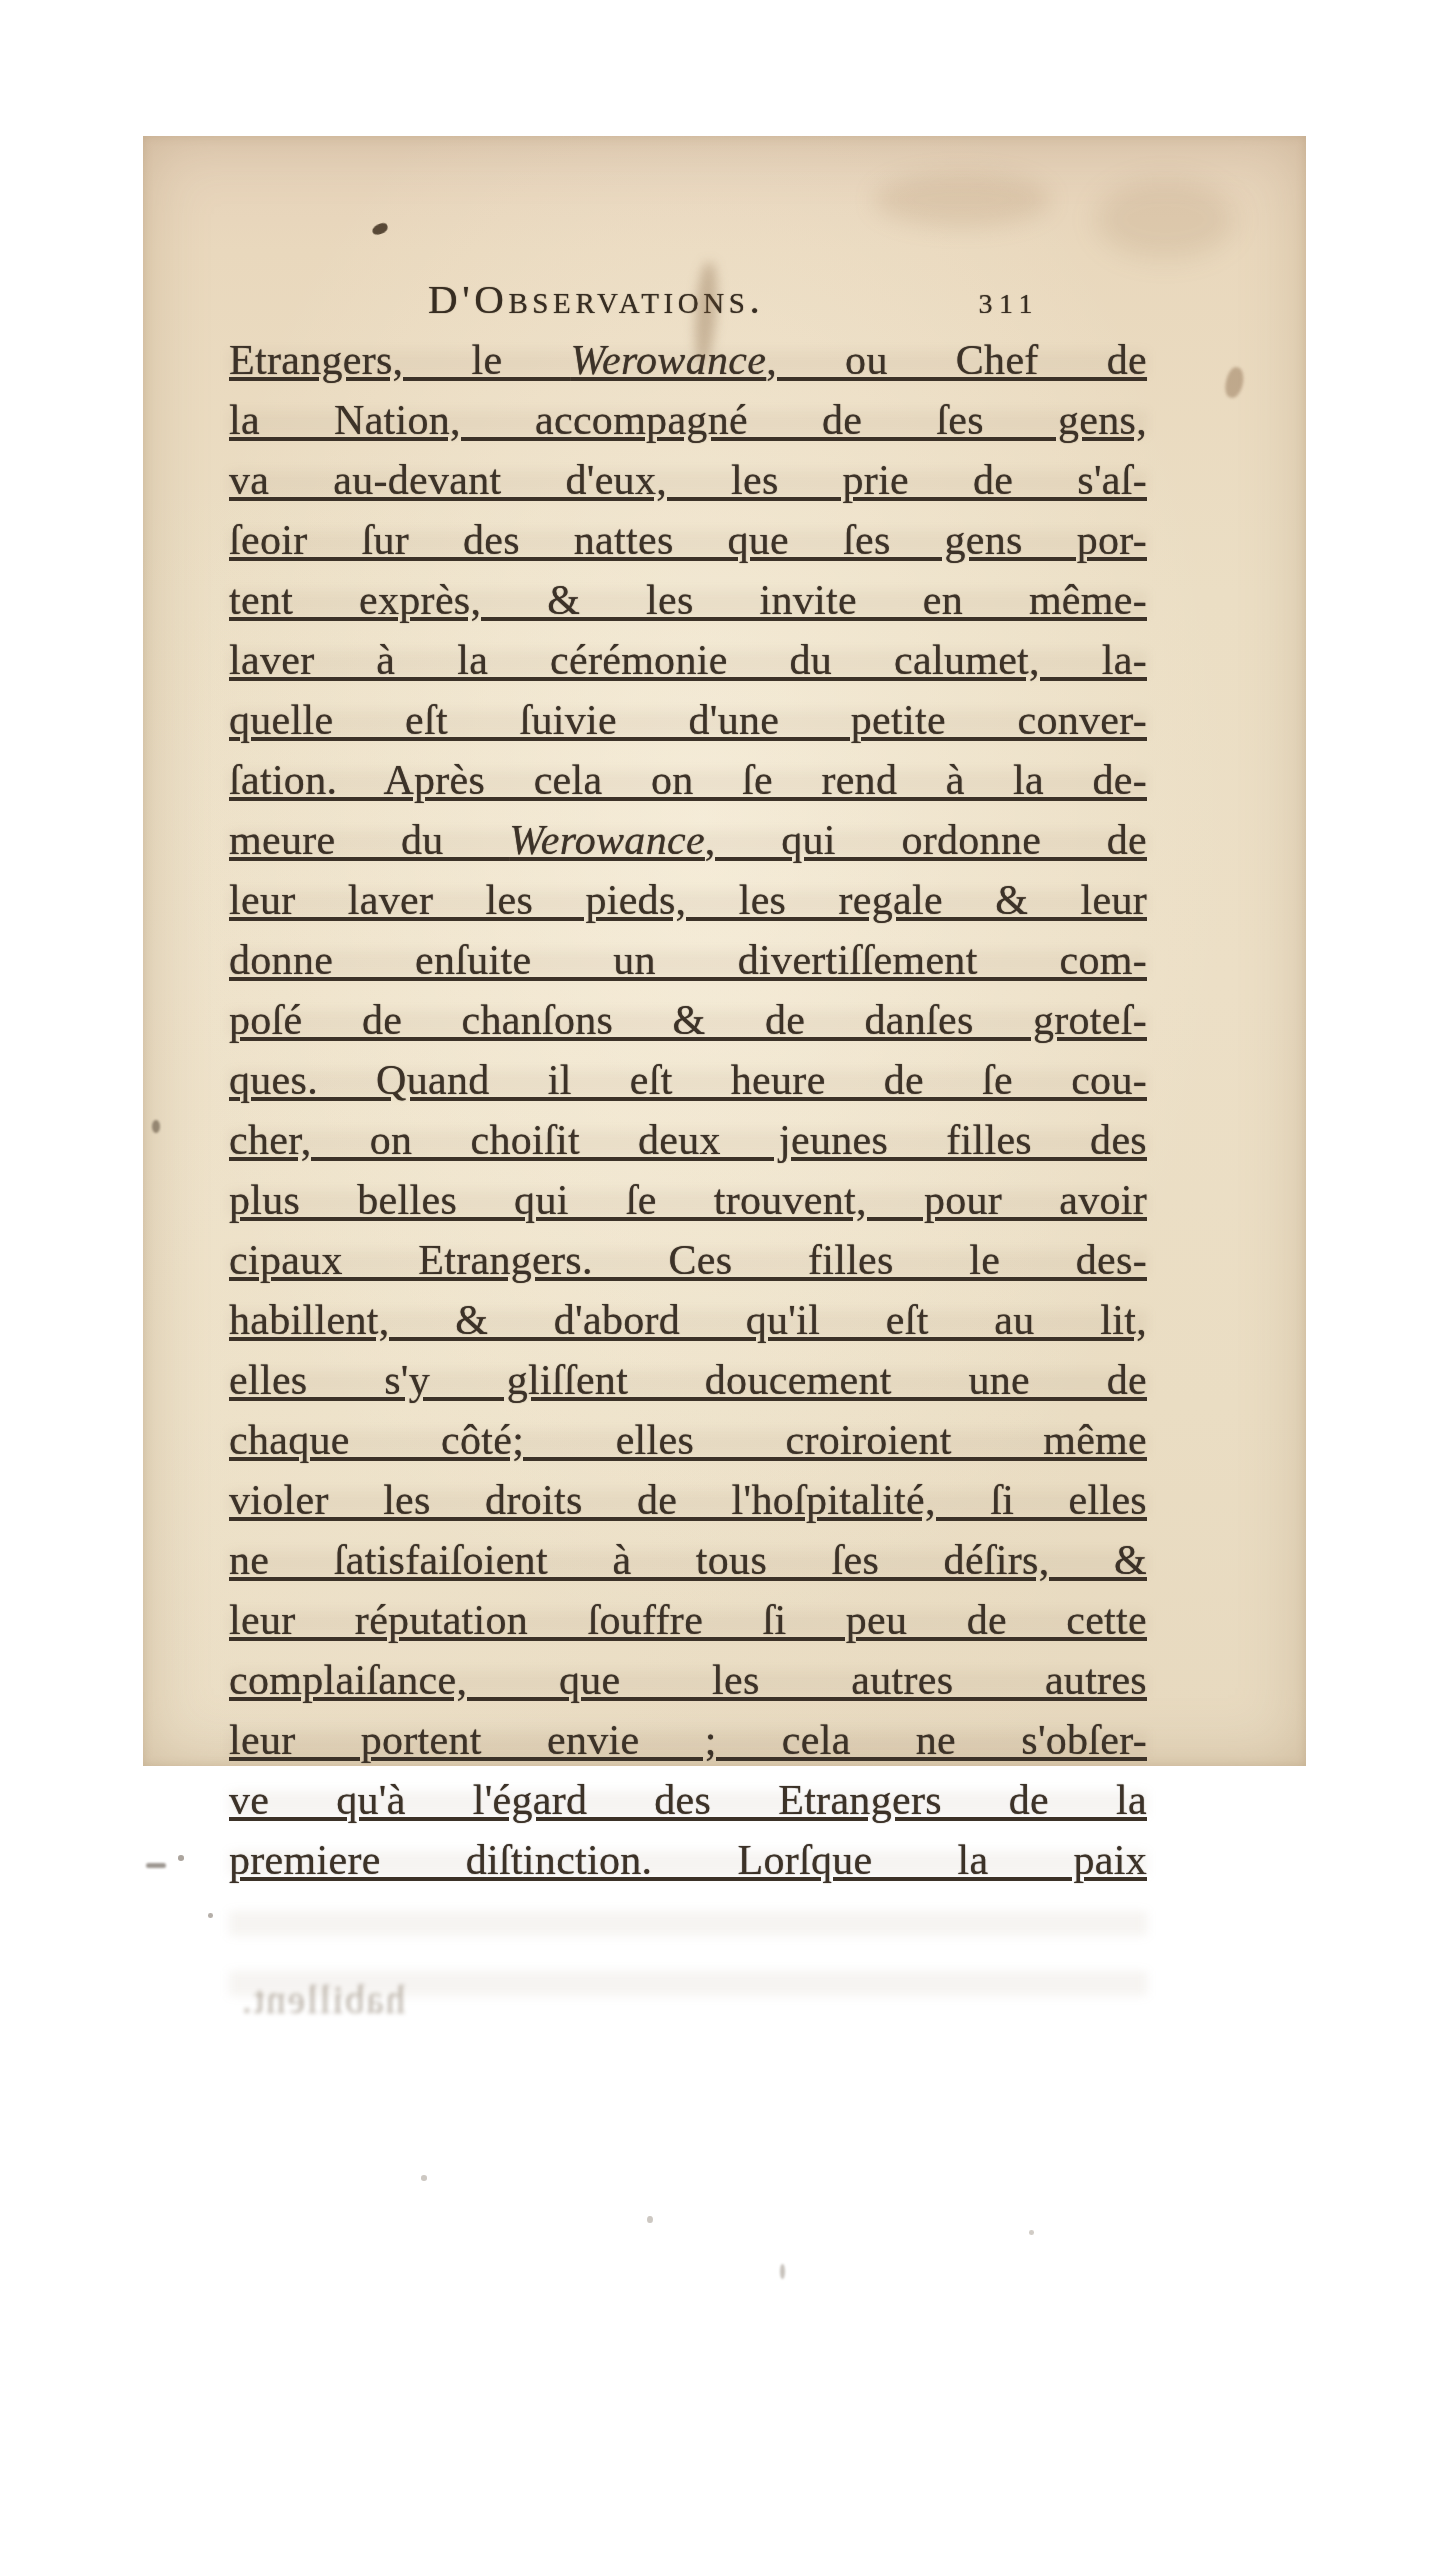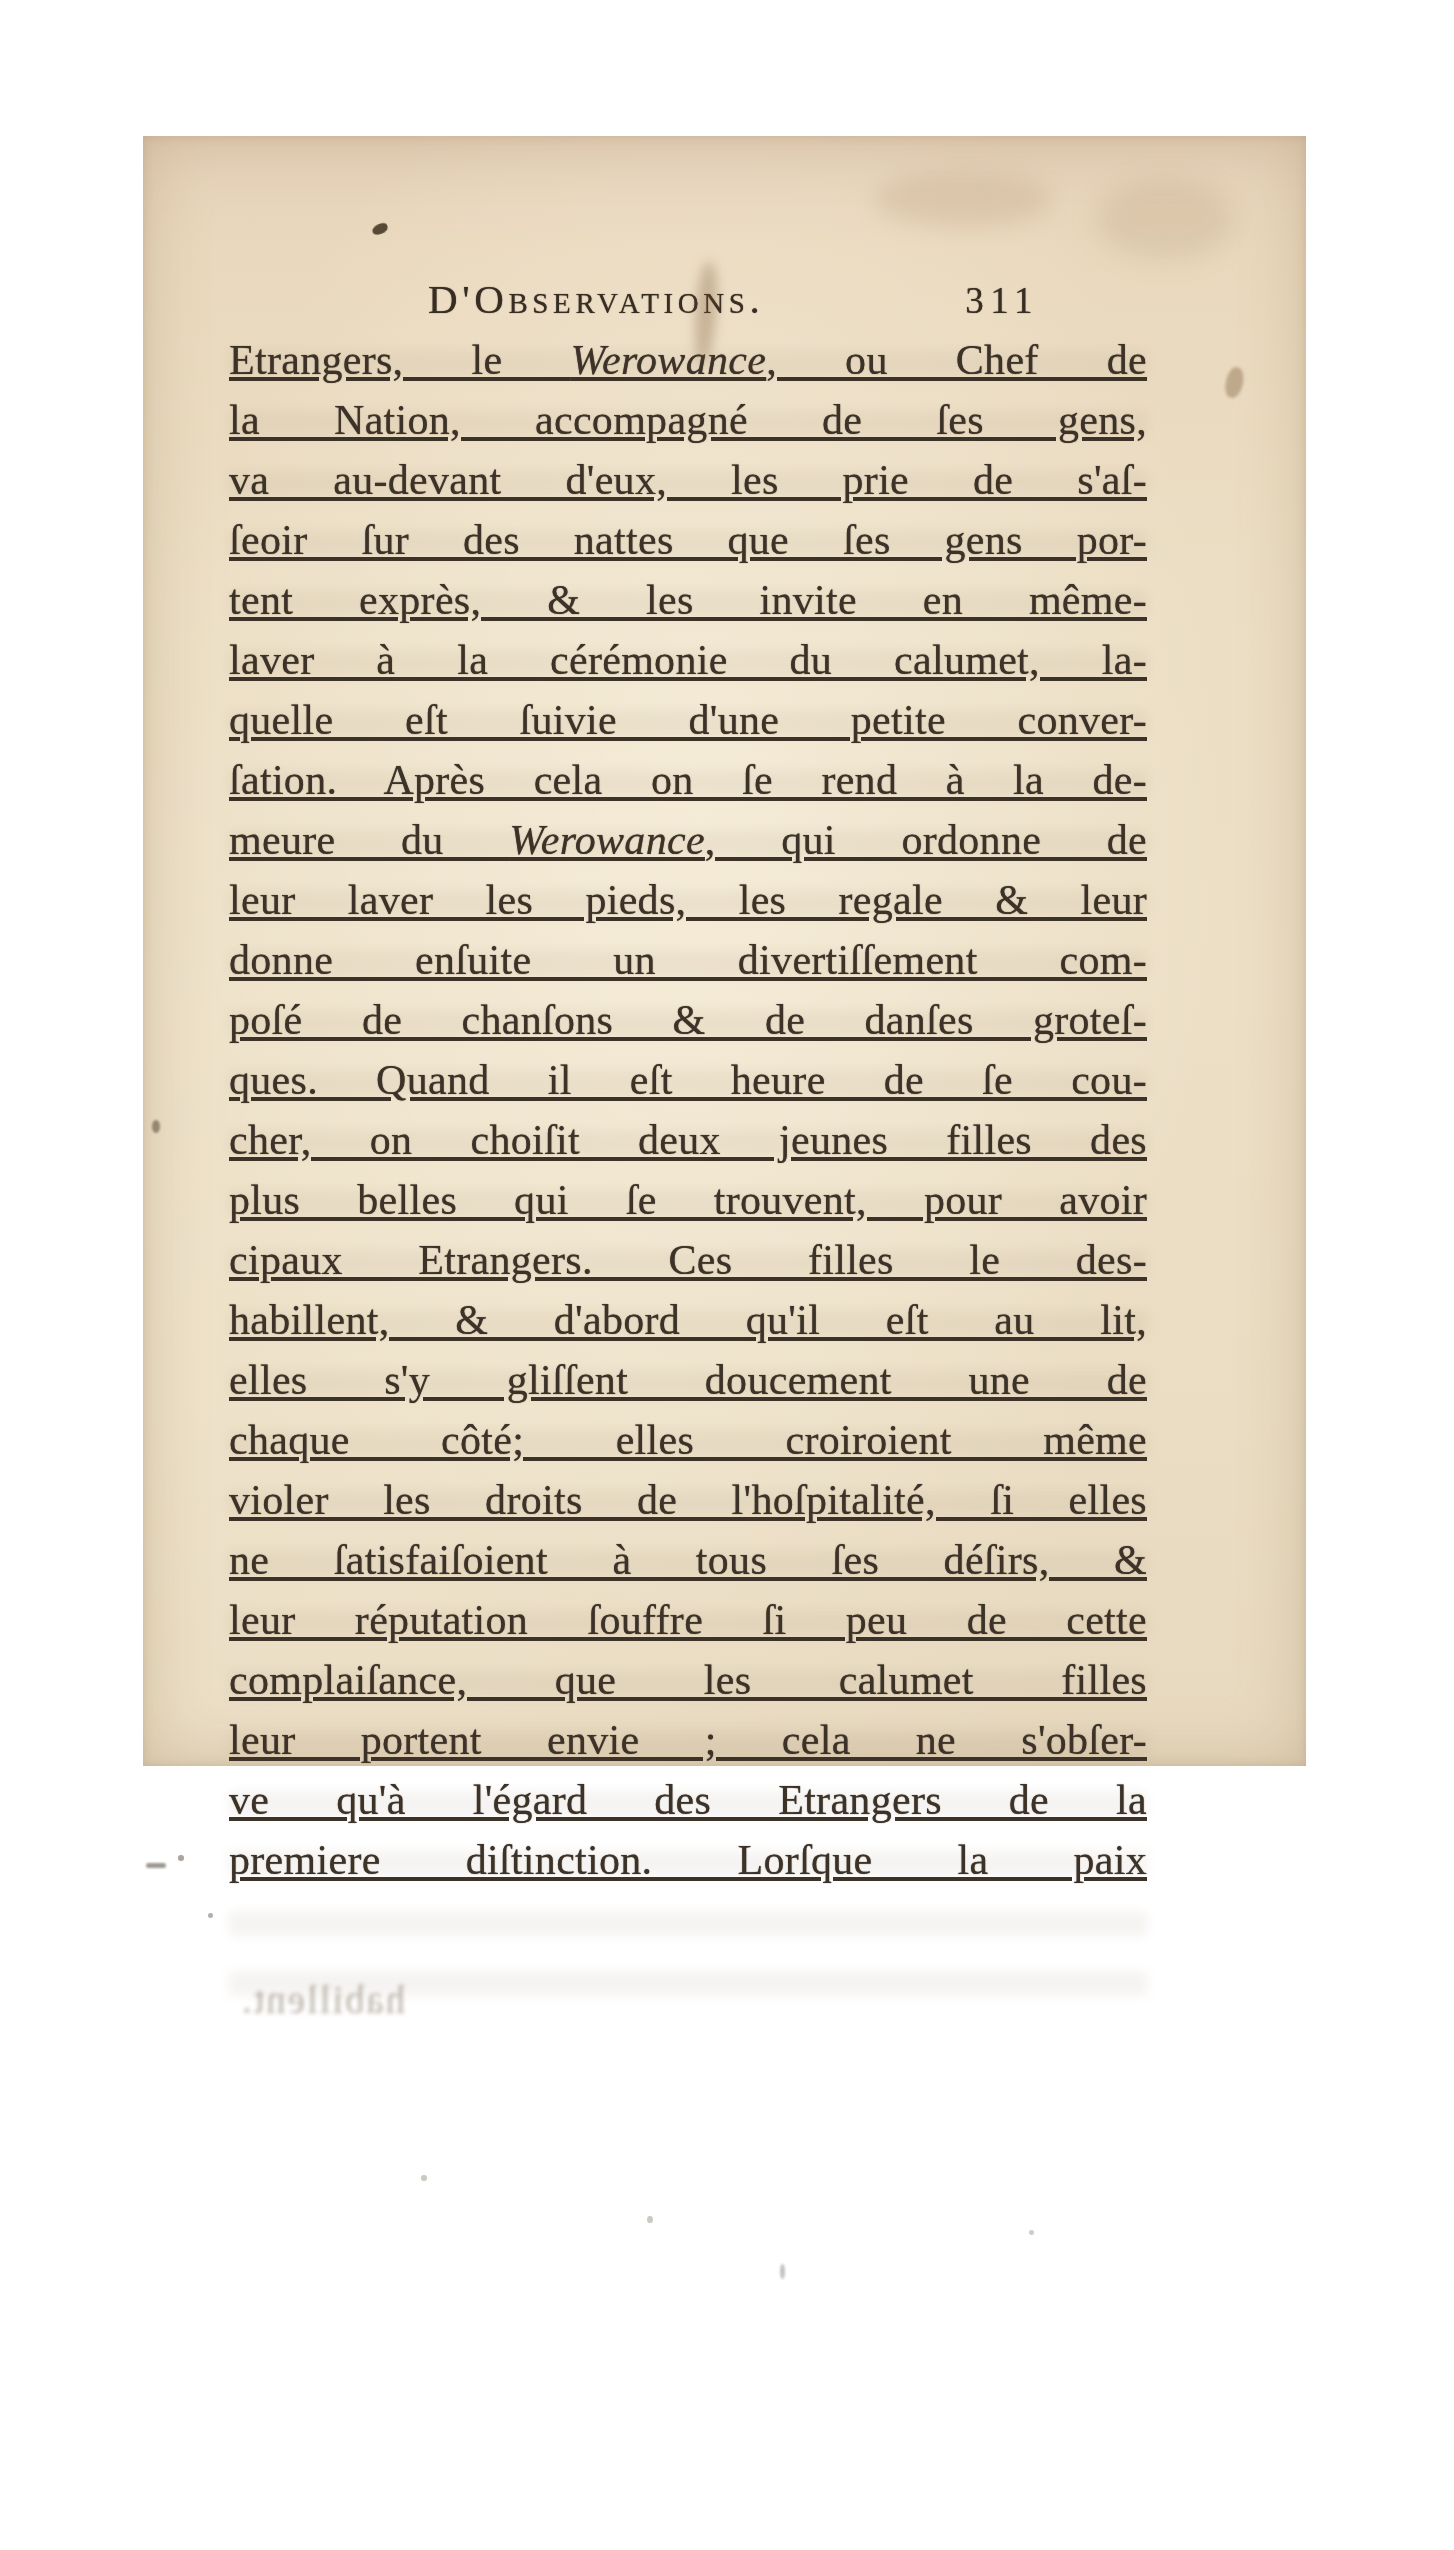--- a/index.html
+++ b/index.html
@@ -22,21 +22,21 @@
     position:absolute;left:285px;top:139px;width:611px;height:54px;
     display:flex;justify-content:space-between;align-items:baseline;
     color:#372d22;
   }
   .header .title{
     font-variant:small-caps;
     font-size:41px;letter-spacing:4.6px;
     text-shadow:0 0 1.1px rgba(50,40,28,0.8);
   }
   .header .pageno{
-    font-size:37px;letter-spacing:6.5px;
+    font-size:28px;letter-spacing:6.5px;
     text-shadow:0 0 1.1px rgba(50,40,28,0.8);
   }
   .text-block{
     position:absolute;left:86px;top:194px;width:918px;
     font-size:42px;line-height:60px;
     color:#3c3228;
     letter-spacing:0.3px;
     text-shadow:0 0 1.1px rgba(55,44,32,0.8);
     text-decoration:underline;
   }
@@ -92,21 +92,21 @@
       <div class="line"><span>ques. Quand il eſt heure de ſe cou-</span></div>
       <div class="line"><span>cher, on choiſit deux jeunes filles des</span></div>
       <div class="line"><span>plus belles qui ſe trouvent, pour avoir</span></div>
       <div class="line"><span>cipaux Etrangers. Ces filles le des-</span></div>
       <div class="line"><span>habillent, &amp; d'abord qu'il eſt au lit,</span></div>
       <div class="line"><span>elles s'y gliſſent doucement une de</span></div>
       <div class="line"><span>chaque côté; elles croiroient même</span></div>
       <div class="line"><span>violer les droits de l'hoſpitalité, ſi elles</span></div>
       <div class="line"><span>ne ſatisfaiſoient à tous ſes déſirs, &amp;</span></div>
       <div class="line"><span>leur réputation ſouffre ſi peu de cette</span></div>
-      <div class="line"><span>complaiſance, que les calumet filles</span></div>
+      <div class="line"><span>complaiſance, que les autres autres</span></div>
       <div class="line"><span>leur portent envie ; cela ne s'obſer-</span></div>
       <div class="line"><span>ve qu'à l'égard des Etrangers de la</span></div>
       <div class="line"><span>premiere diſtinction. Lorſque la paix</span></div>
     </div>
 
   <div class="show-through">habillent.</div>
 
   <div class="noise">
 
     <div style="left:229px;top:88px;width:15.7px;height:10.2px;background:rgba(62,47,31,0.85);border-radius:60% 40% 55% 45%;transform:rotate(-18deg);filter:blur(0.6px);"></div>

